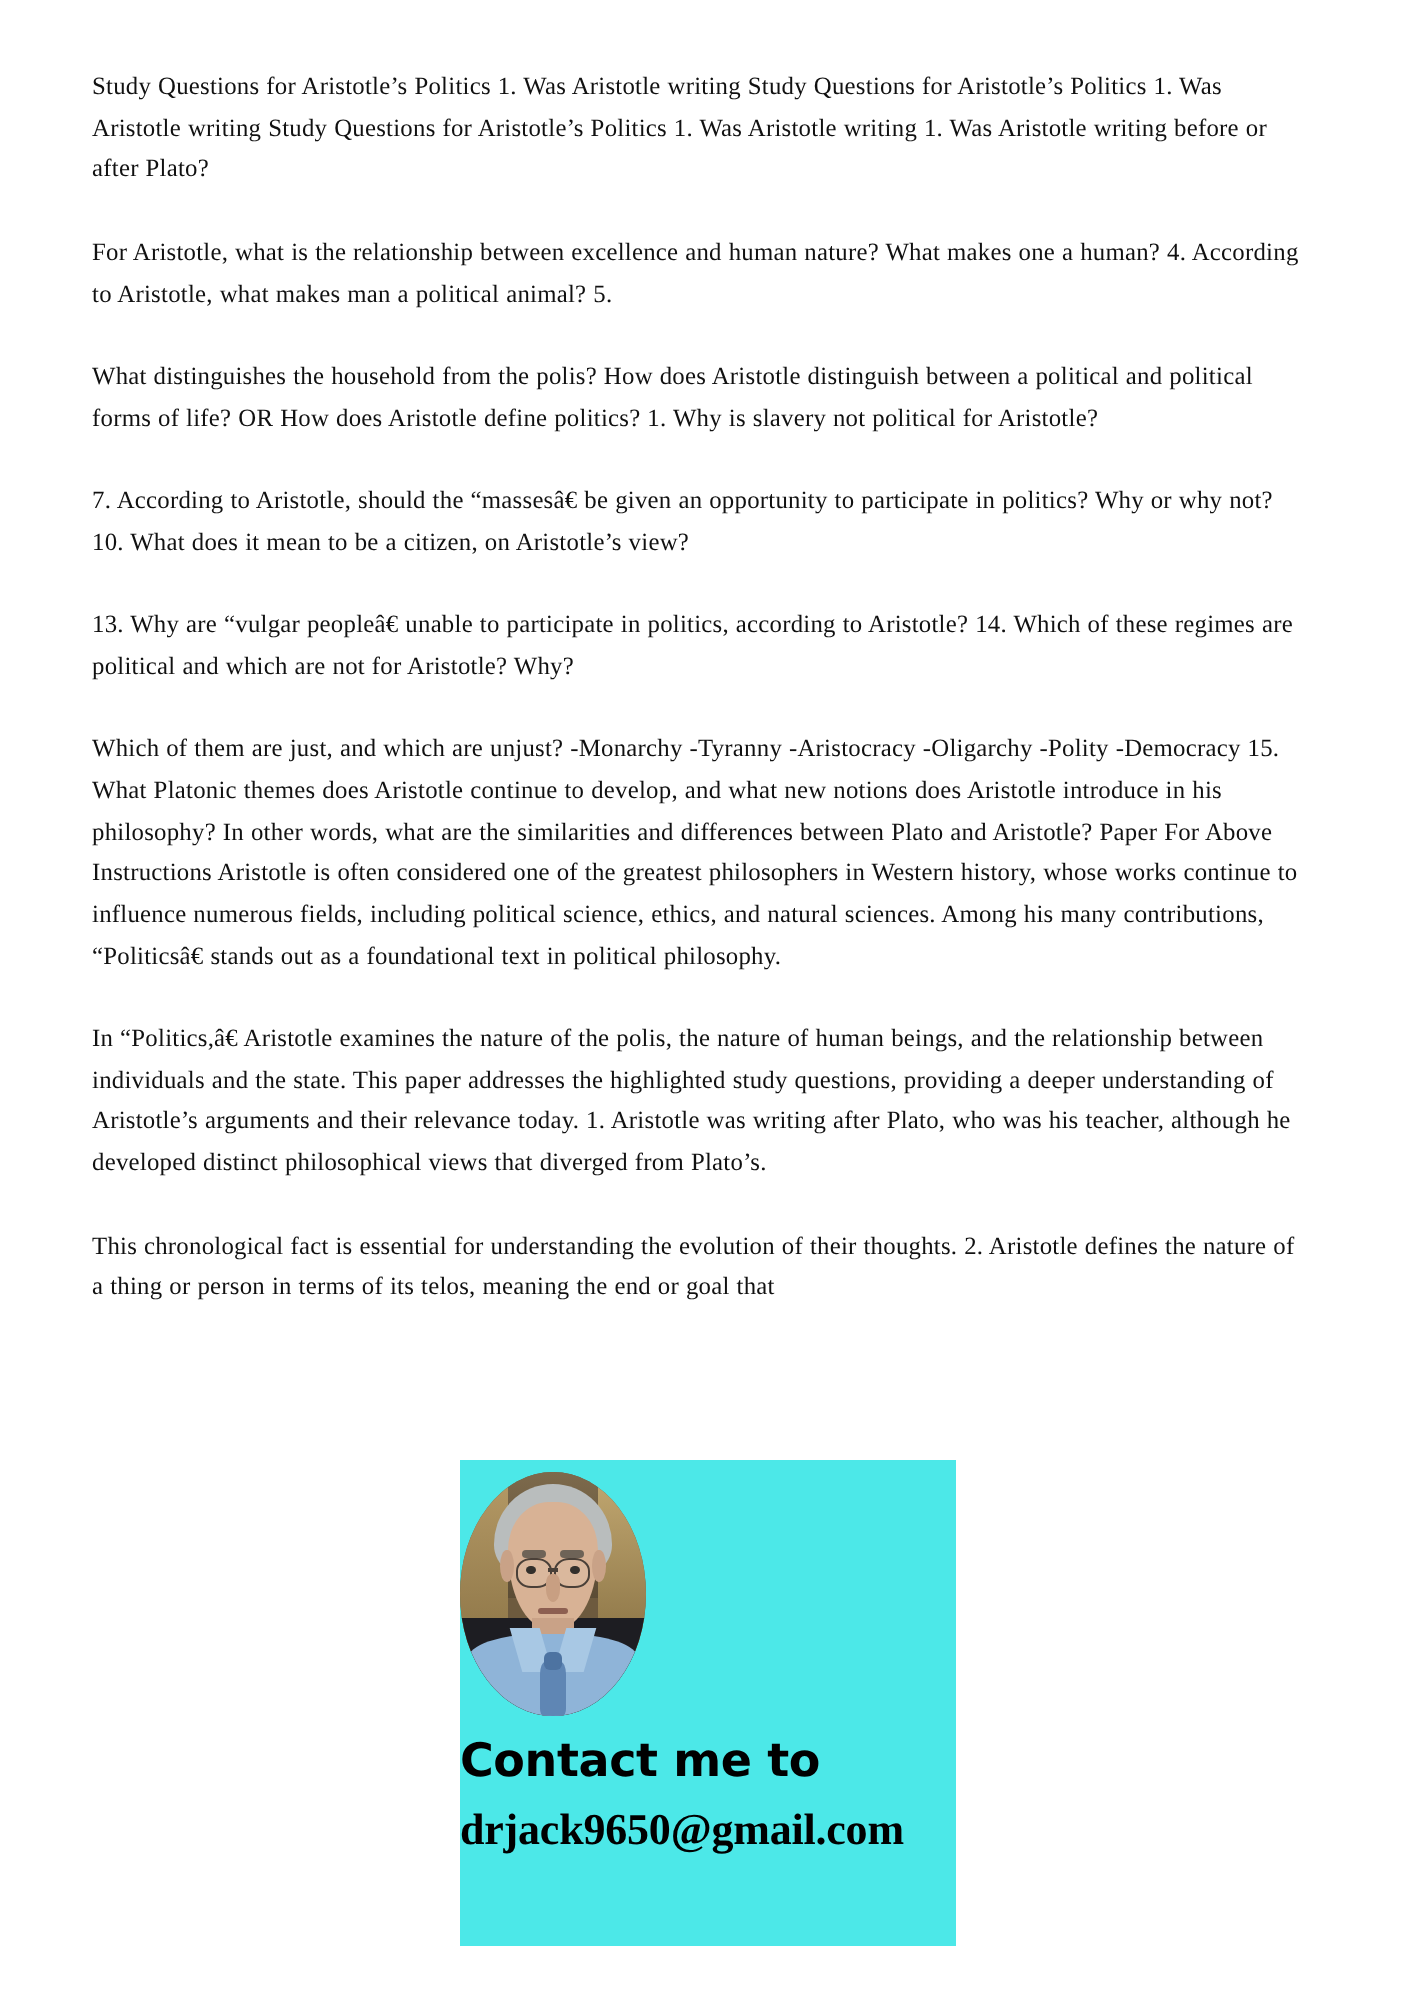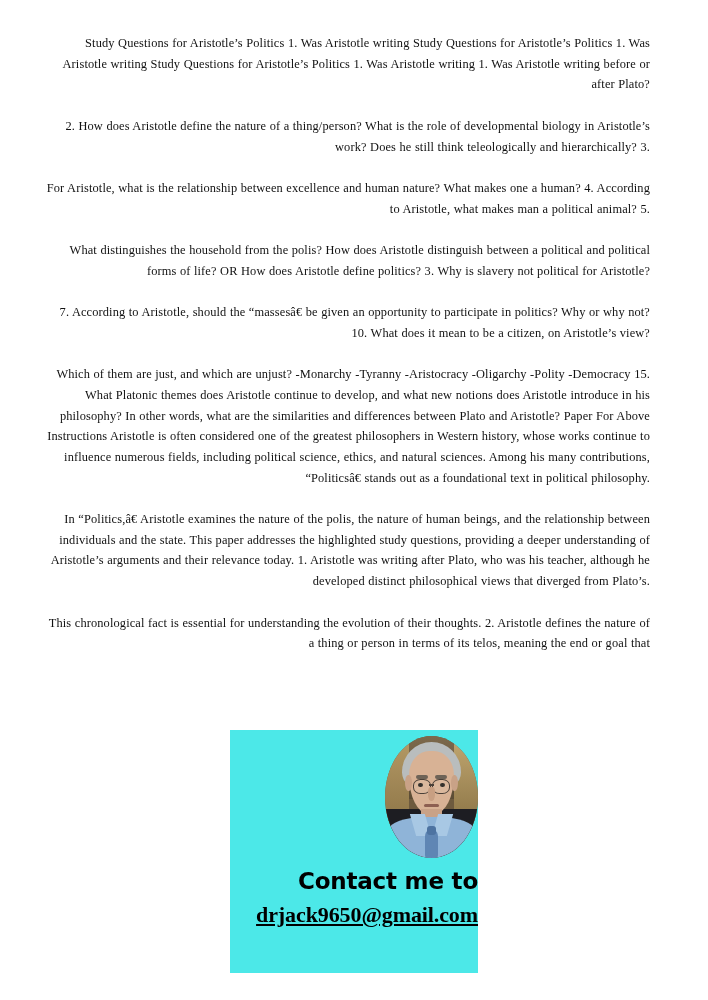--- a/index.html
+++ b/index.html
@@ -27,21 +27,21 @@
     left: 46px;
     top: 33px;
     width: 604px;
     color: #1a1a1a;
   }
 
   .para {
     font-size: 12.4px;
     line-height: 20.7px;
     margin: 0 0 20.7px 0;
-    text-align: right;
+    text-align: left;
     letter-spacing: 0.01em;
     word-spacing: 0.02em;
     color: #111111;
   }
   .para:last-child { margin-bottom: 0; }
 
   
   #doc .para {
     -webkit-font-smoothing: antialiased;
   }
@@ -50,21 +50,21 @@
   #promo {
     position: absolute;
     left: 230px;
     top: 730px;
     width: 248px;
     height: 243px;
     background: #4ce8e8;
     z-index: 10;
     display: flex;
     flex-direction: column;
-    align-items: flex-end;
+    align-items: flex-start;
     overflow: hidden;
   }
 
   #promo-photo {
     width: 93px;
     height: 122px;
     margin-top: 6px;
     border-radius: 50% / 50%;
     overflow: hidden;
     position: relative;
@@ -181,34 +181,33 @@
 
   #promo-email {
     margin-top: 6px;
     font-family: "Liberation Serif", "DejaVu Serif", serif;
     font-weight: 700;
     font-size: 22px;
     line-height: 26px;
     color: #000000;
     text-align: center;
     letter-spacing: -0.1px;
-    text-decoration: underline;
   }
 </style>
 </head>
 <body>
 
 <div id="page">
 
   <div id="doc">
     <p class="para">Study Questions for Aristotle’s Politics 1. Was Aristotle writing Study Questions for Aristotle’s Politics 1. Was Aristotle writing Study Questions for Aristotle’s Politics 1. Was Aristotle writing 1. Was Aristotle writing before or after Plato?</p>
-    <p class="para">2. How does Aristotle define the nature of a thing/person? What is the role of developmental biology in Aristotle’s work? Does he still think teleologically and hierarchically? 3.</p>
     <p class="para">For Aristotle, what is the relationship between excellence and human nature? What makes one a human? 4. According to Aristotle, what makes man a political animal? 5.</p>
-    <p class="para">What distinguishes the household from the polis? How does Aristotle distinguish between a political and political forms of life? OR How does Aristotle define politics? 3. Why is slavery not political for Aristotle?</p>
+    <p class="para">What distinguishes the household from the polis? How does Aristotle distinguish between a political and political forms of life? OR How does Aristotle define politics? 1. Why is slavery not political for Aristotle?</p>
     <p class="para">7. According to Aristotle, should the “massesâ€ be given an opportunity to participate in politics? Why or why not? 10. What does it mean to be a citizen, on Aristotle’s view?</p>
+    <p class="para">13. Why are “vulgar peopleâ€ unable to participate in politics, according to Aristotle? 14. Which of these regimes are political and which are not for Aristotle? Why?</p>
     <p class="para">Which of them are just, and which are unjust? -Monarchy -Tyranny -Aristocracy -Oligarchy -Polity -Democracy 15. What Platonic themes does Aristotle continue to develop, and what new notions does Aristotle introduce in his philosophy? In other words, what are the similarities and differences between Plato and Aristotle? Paper For Above Instructions Aristotle is often considered one of the greatest philosophers in Western history, whose works continue to influence numerous fields, including political science, ethics, and natural sciences. Among his many contributions, “Politicsâ€ stands out as a foundational text in political philosophy.</p>
     <p class="para">In “Politics,â€ Aristotle examines the nature of the polis, the nature of human beings, and the relationship between individuals and the state. This paper addresses the highlighted study questions, providing a deeper understanding of Aristotle’s arguments and their relevance today. 1. Aristotle was writing after Plato, who was his teacher, although he developed distinct philosophical views that diverged from Plato’s.</p>
     <p class="para">This chronological fact is essential for understanding the evolution of their thoughts. 2. Aristotle defines the nature of a thing or person in terms of its telos, meaning the end or goal that</p>
   </div>
 
   <div id="promo" style="background: rgb(76, 232, 232);">
 
     <div id="promo-photo">
       <div class="ph-bg-left"></div>
       <div class="ph-bg-right"></div>

